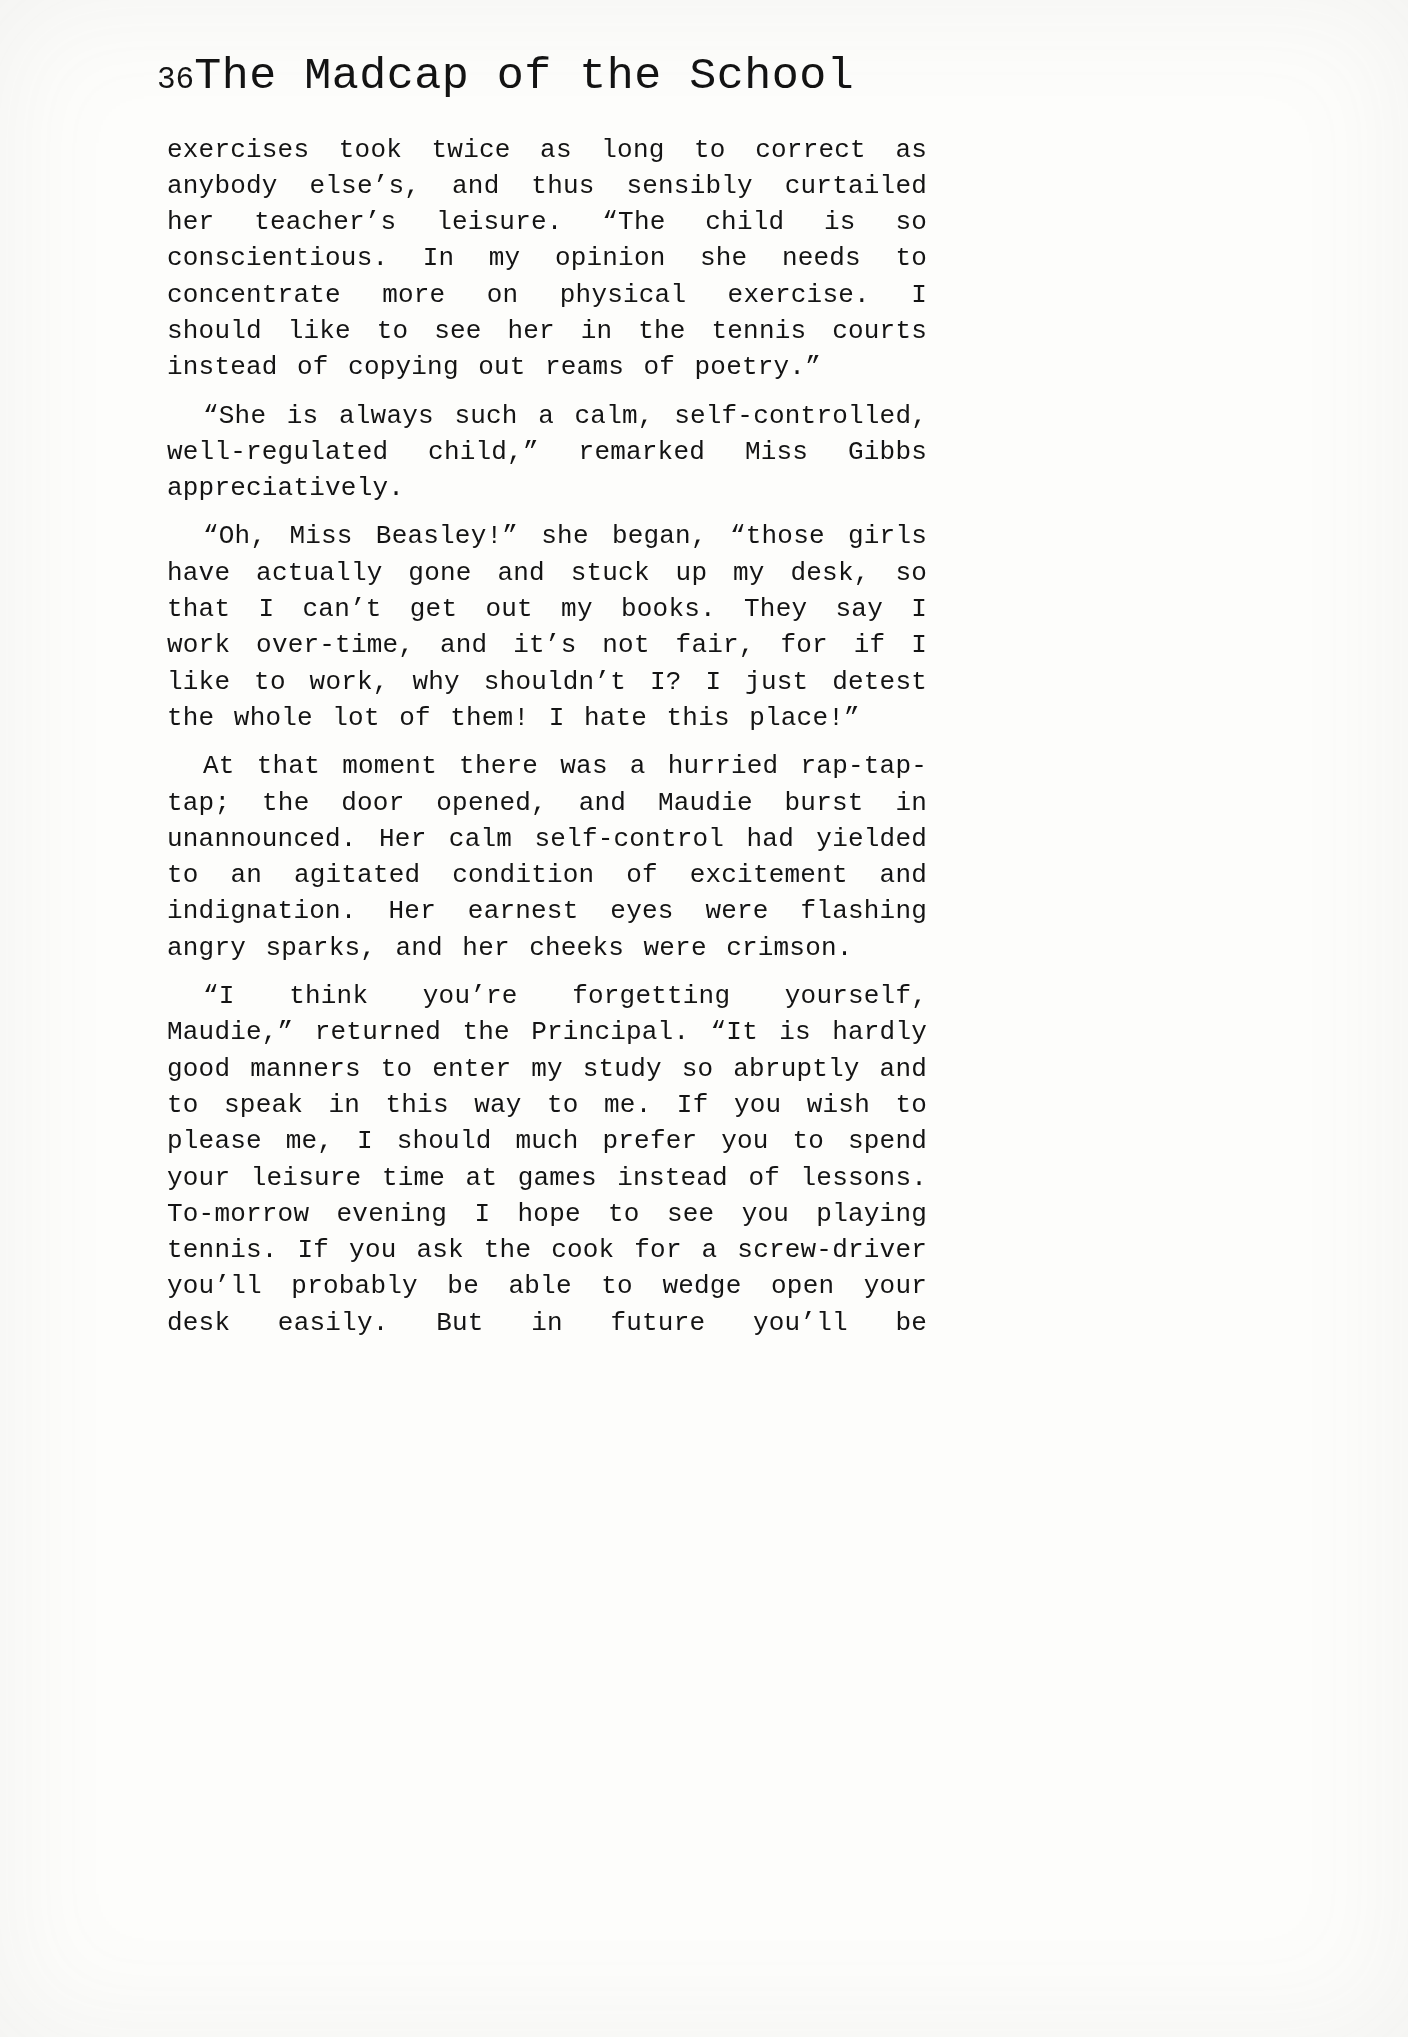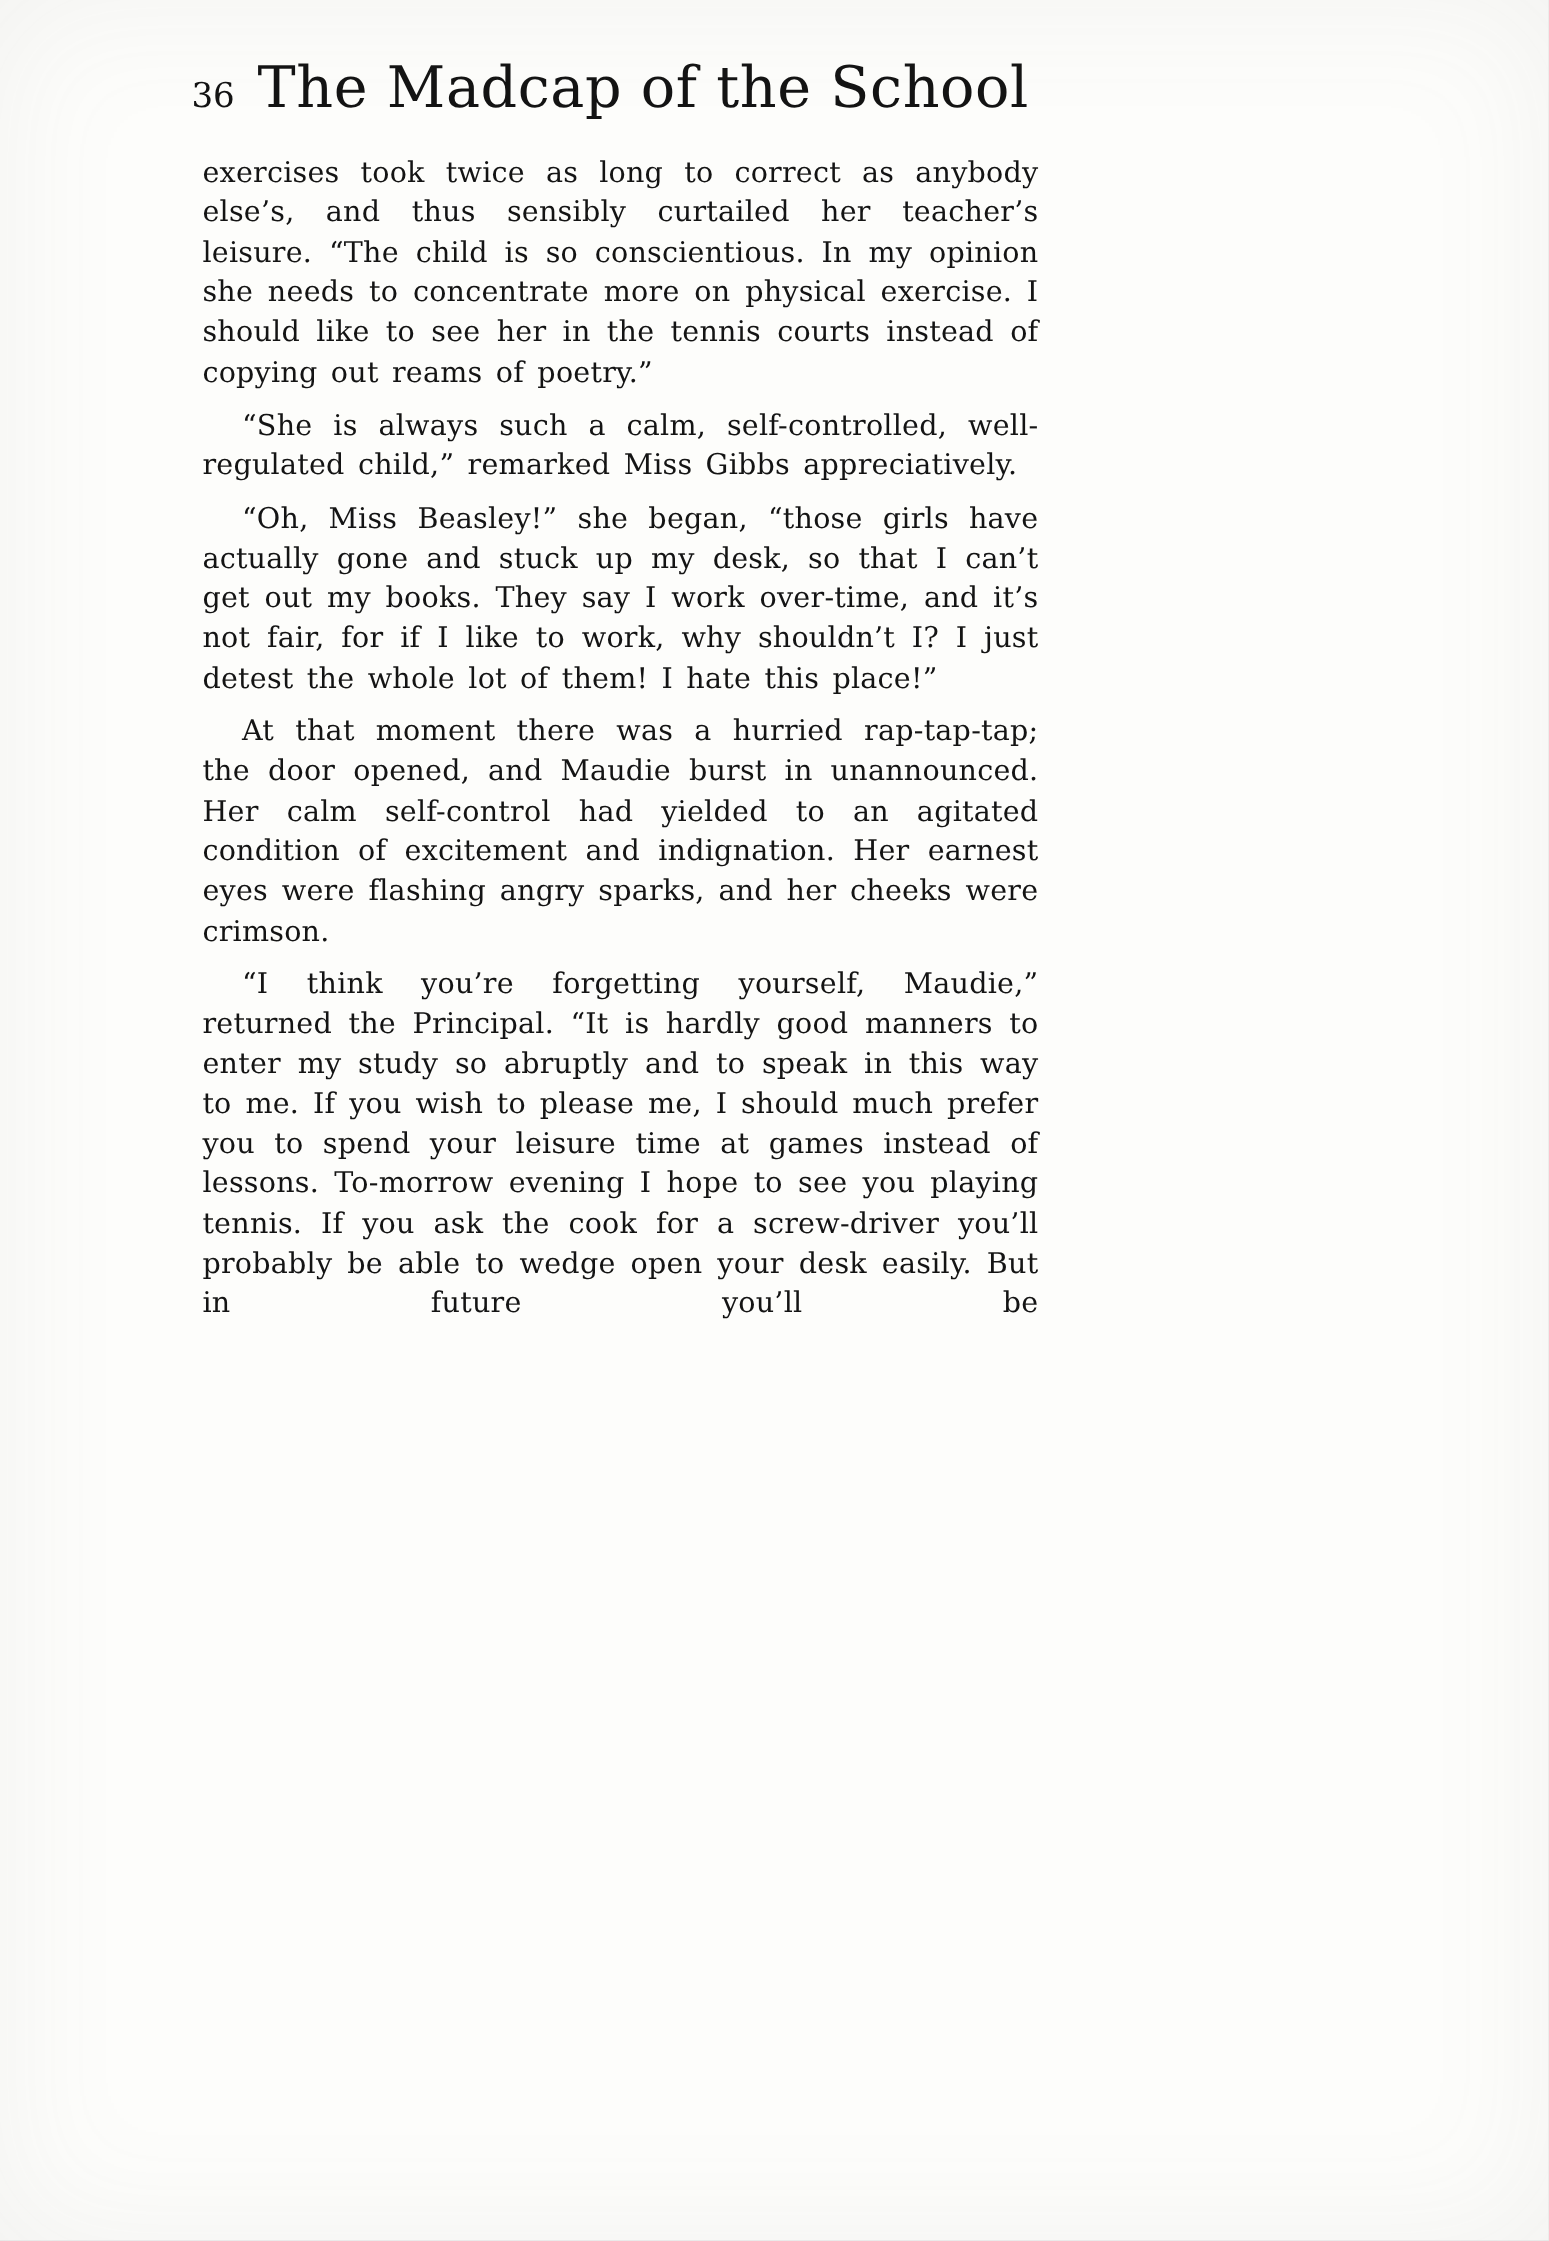--- a/index.html
+++ b/index.html
@@ -21,41 +21,42 @@
   
   .page::after {
     content: "";
     position: absolute;
     inset: 0;
     pointer-events: none;
     box-shadow: inset 0 0 120px rgba(120,120,120,0.08);
   }
   .text-block {
     position: absolute;
-    left: 172px;
+    left: 155px;
     top: 52px;
     width: 784px;
+    font-family: Liberation Mono, monospace;
   }
   .page-header {
     display: flex;
     align-items: baseline;
     margin: 0 0 30px 0;
   }
   .page-number {
     font-size: 31px;
     line-height: 1;
     padding-left: 2px;
   }
   .page-title {
     flex: 1;
     margin: 0;
-    font-size: 52px;
+    font-size: 45px;
     font-weight: normal;
     line-height: 1.1;
-    text-align: center;
+    text-align: left;
     letter-spacing: 0.5px;
     white-space: nowrap;
   }
   .body-text p {
     margin: 12px;
     font-size: 26px;
     line-height: 36.3px;
     text-align: justify;
     word-spacing: 0.14em;
     letter-spacing: 0.2px;

